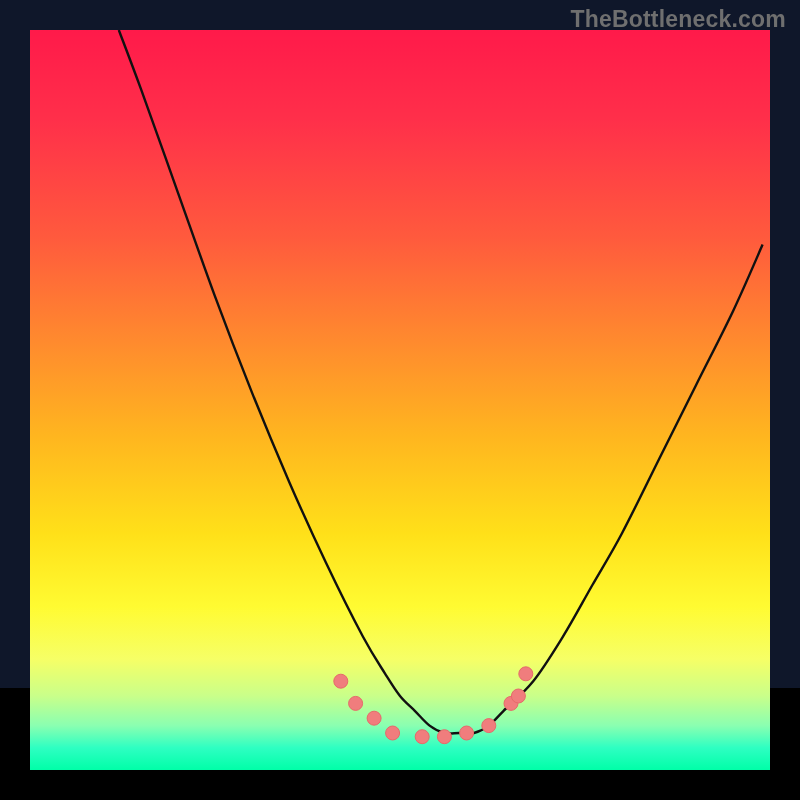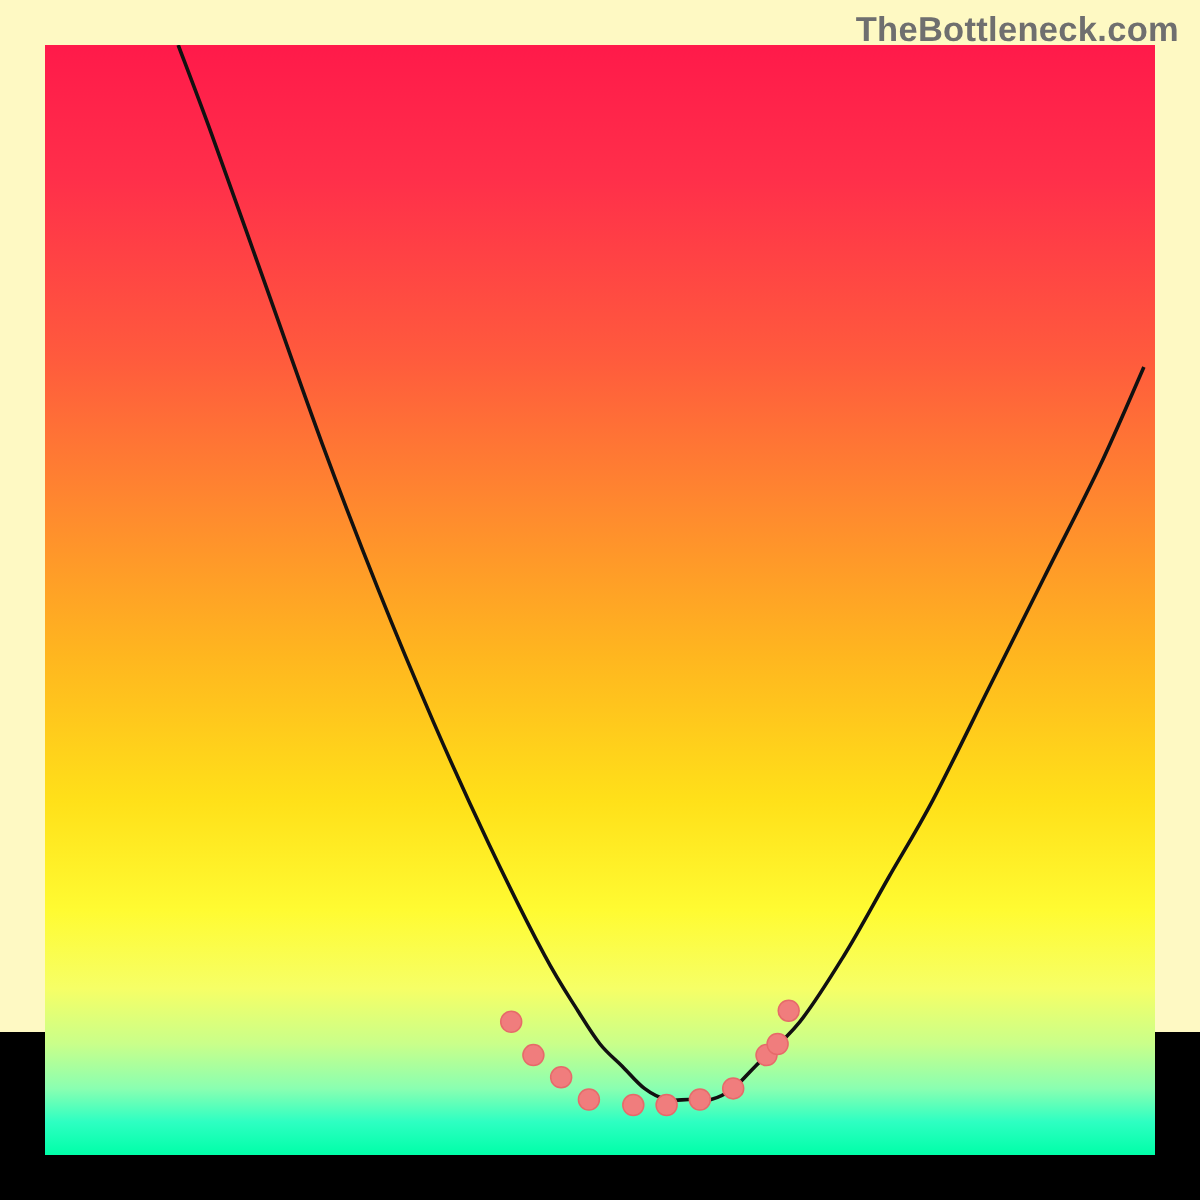--- a/index.html
+++ b/index.html
@@ -1,21 +1,21 @@
 <!DOCTYPE html>
 <html><head>
 <meta charset="utf-8">
 <style>
   * { margin: 0; padding: 0; box-sizing: border-box; }
   html, body { width: 800px; height: 800px; overflow: hidden; background: #000; }
   .frame {
     position: relative;
     width: 800px;
     height: 688px;
-    background: #fef9c3;
+    background: #0f172a;
   }
   .plot-area {
     position: absolute;
     left: 30px;
     top: 30px;
     width: 740px;
     height: 740px;
     background: linear-gradient(to bottom,
       #ff1a4a 0%,
       #ff2f4a 12%,

